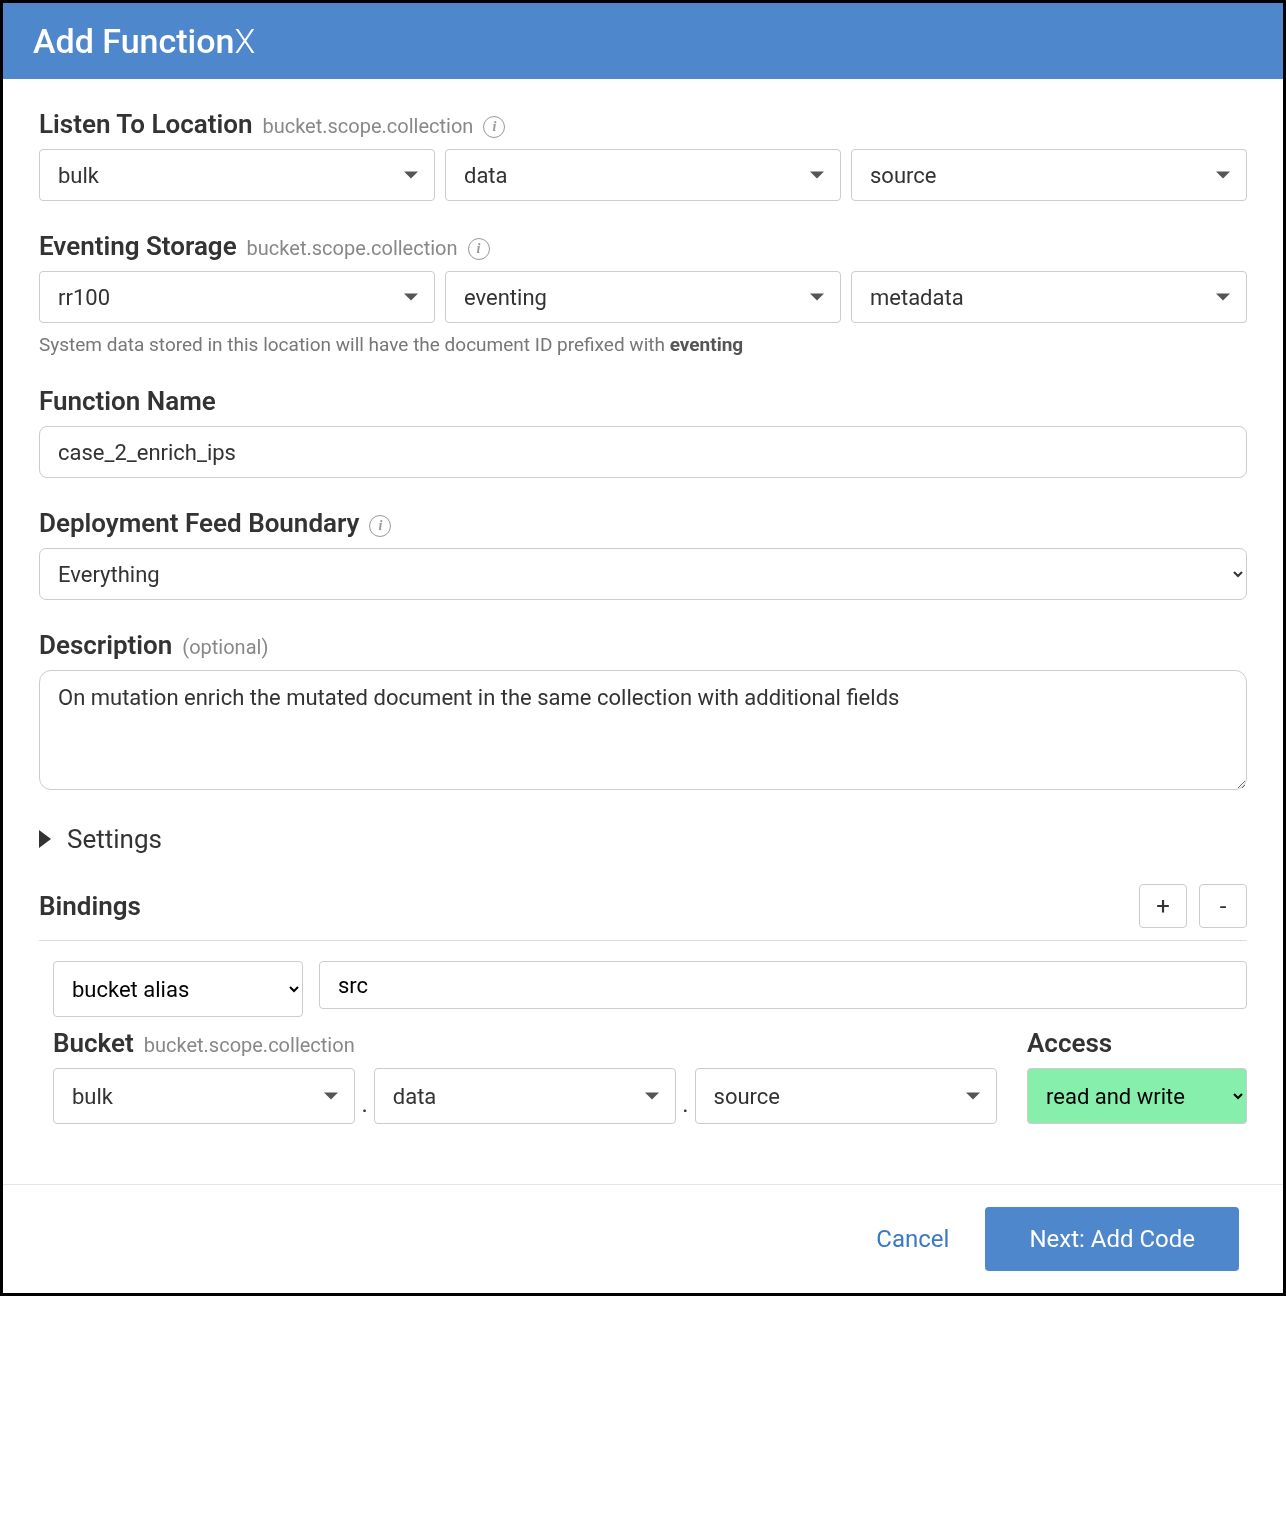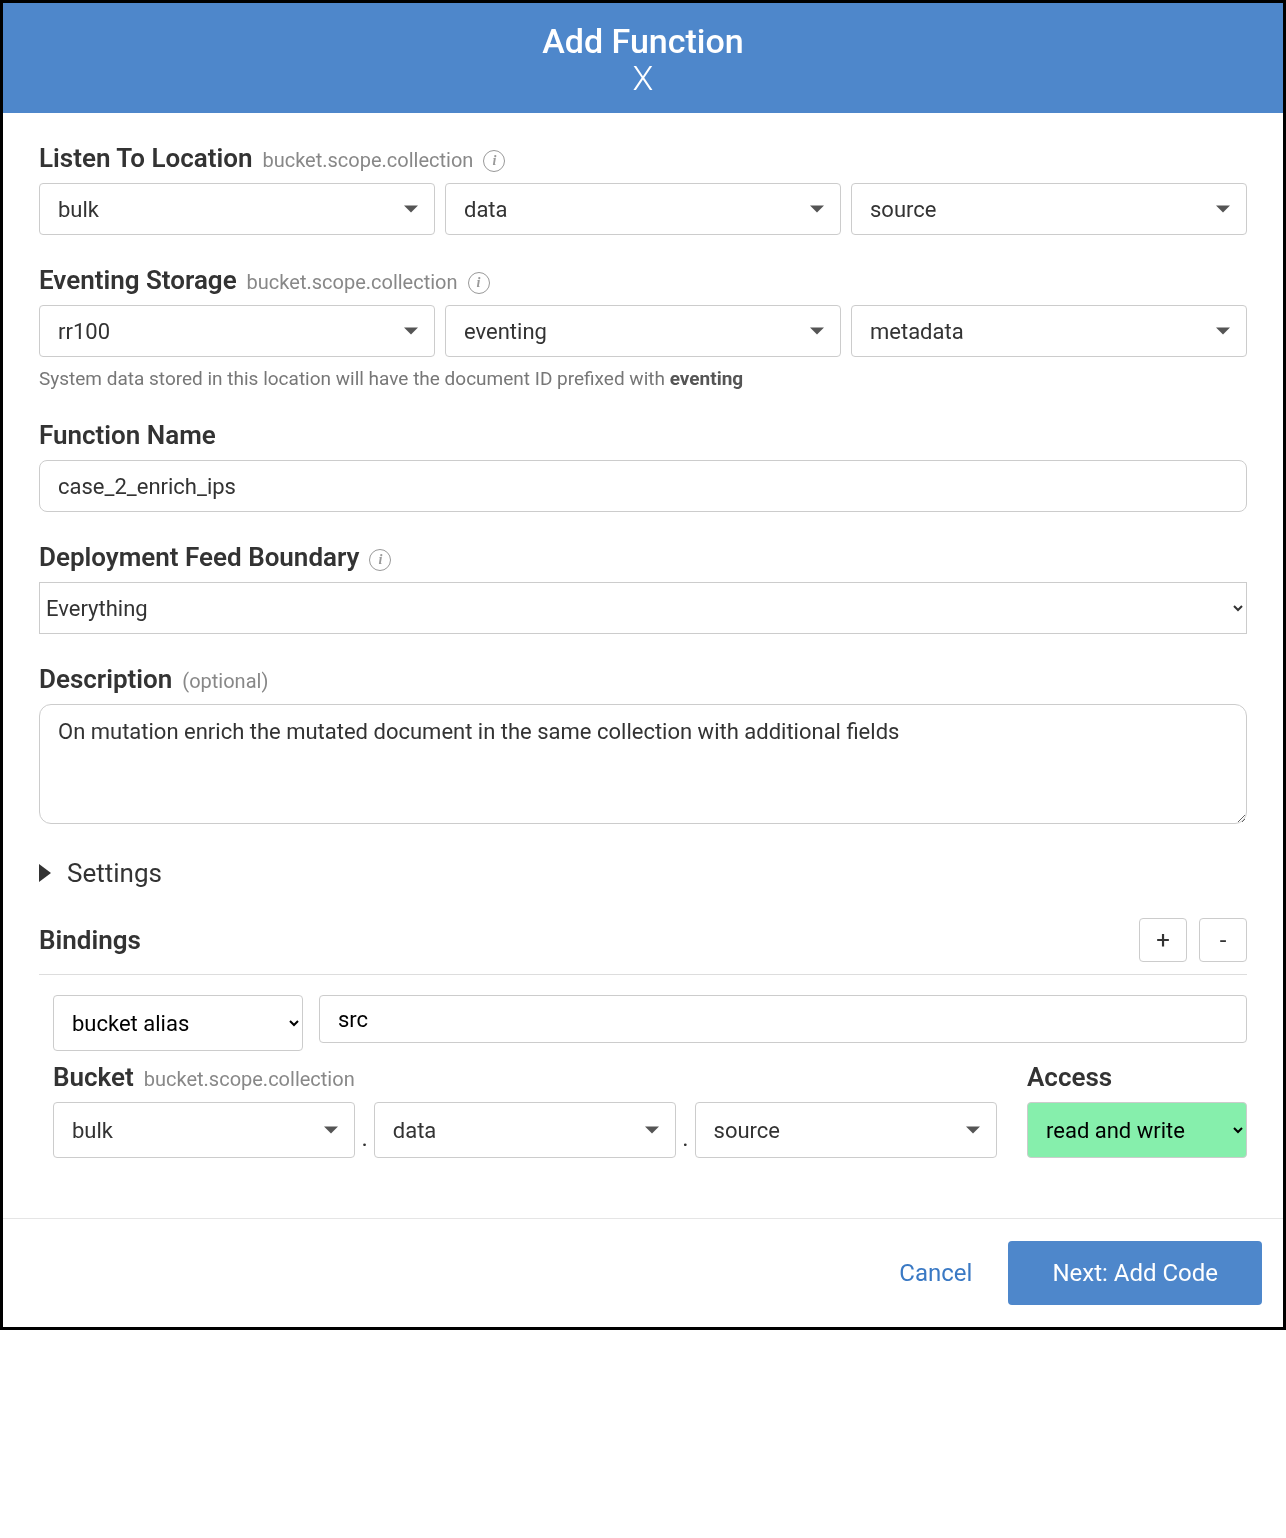--- a/index.html
+++ b/index.html
@@ -14,21 +14,20 @@
     width: 1286px;
     border: 3px solid #000;
     background: #fff;
   }
   .modal-header {
     background: #4e87cb;
     color: #fff;
     padding: 18px 30px;
     display: flex;
     align-items: center;
-    flex-direction: column;
   }
   .modal-title {
     font-size: 34px;
     font-weight: 500;
   }
   .close-btn {
     font-size: 34px;
     font-weight: 300;
     cursor: pointer;
     line-height: 1;
@@ -112,22 +111,22 @@
     border-radius: 8px;
     padding: 0 18px;
     font-size: 22px;
     color: #333;
     font-family: inherit;
   }
   .native-select {
     width: 100%;
     height: 52px;
     border: 1px solid #ccc;
-    border-radius: 0;
-    padding: 0 2px;
+    border-radius: 7px;
+    padding: 0 14px;
     font-size: 22px;
     color: #333;
     background: #fff;
     font-family: inherit;
   }
   .textarea {
     width: 100%;
     min-height: 120px;
     border: 1px solid #ccc;
     border-radius: 12px;
@@ -239,21 +238,21 @@
     height: 56px;
     border: 1px solid #ccc;
     border-radius: 4px;
     padding: 0 14px;
     font-size: 22px;
     background: #86efac;
     font-family: inherit;
   }
   .modal-footer {
     border-top: 1px solid #e5e5e5;
-    padding: 22px 21px;
+    padding: 22px 44px;
     display: flex;
     justify-content: flex-end;
     align-items: center;
     gap: 36px;
     margin-top: 50px;
   }
   .cancel-link {
     font-size: 24px;
     color: #3a79c4;
     cursor: pointer;

